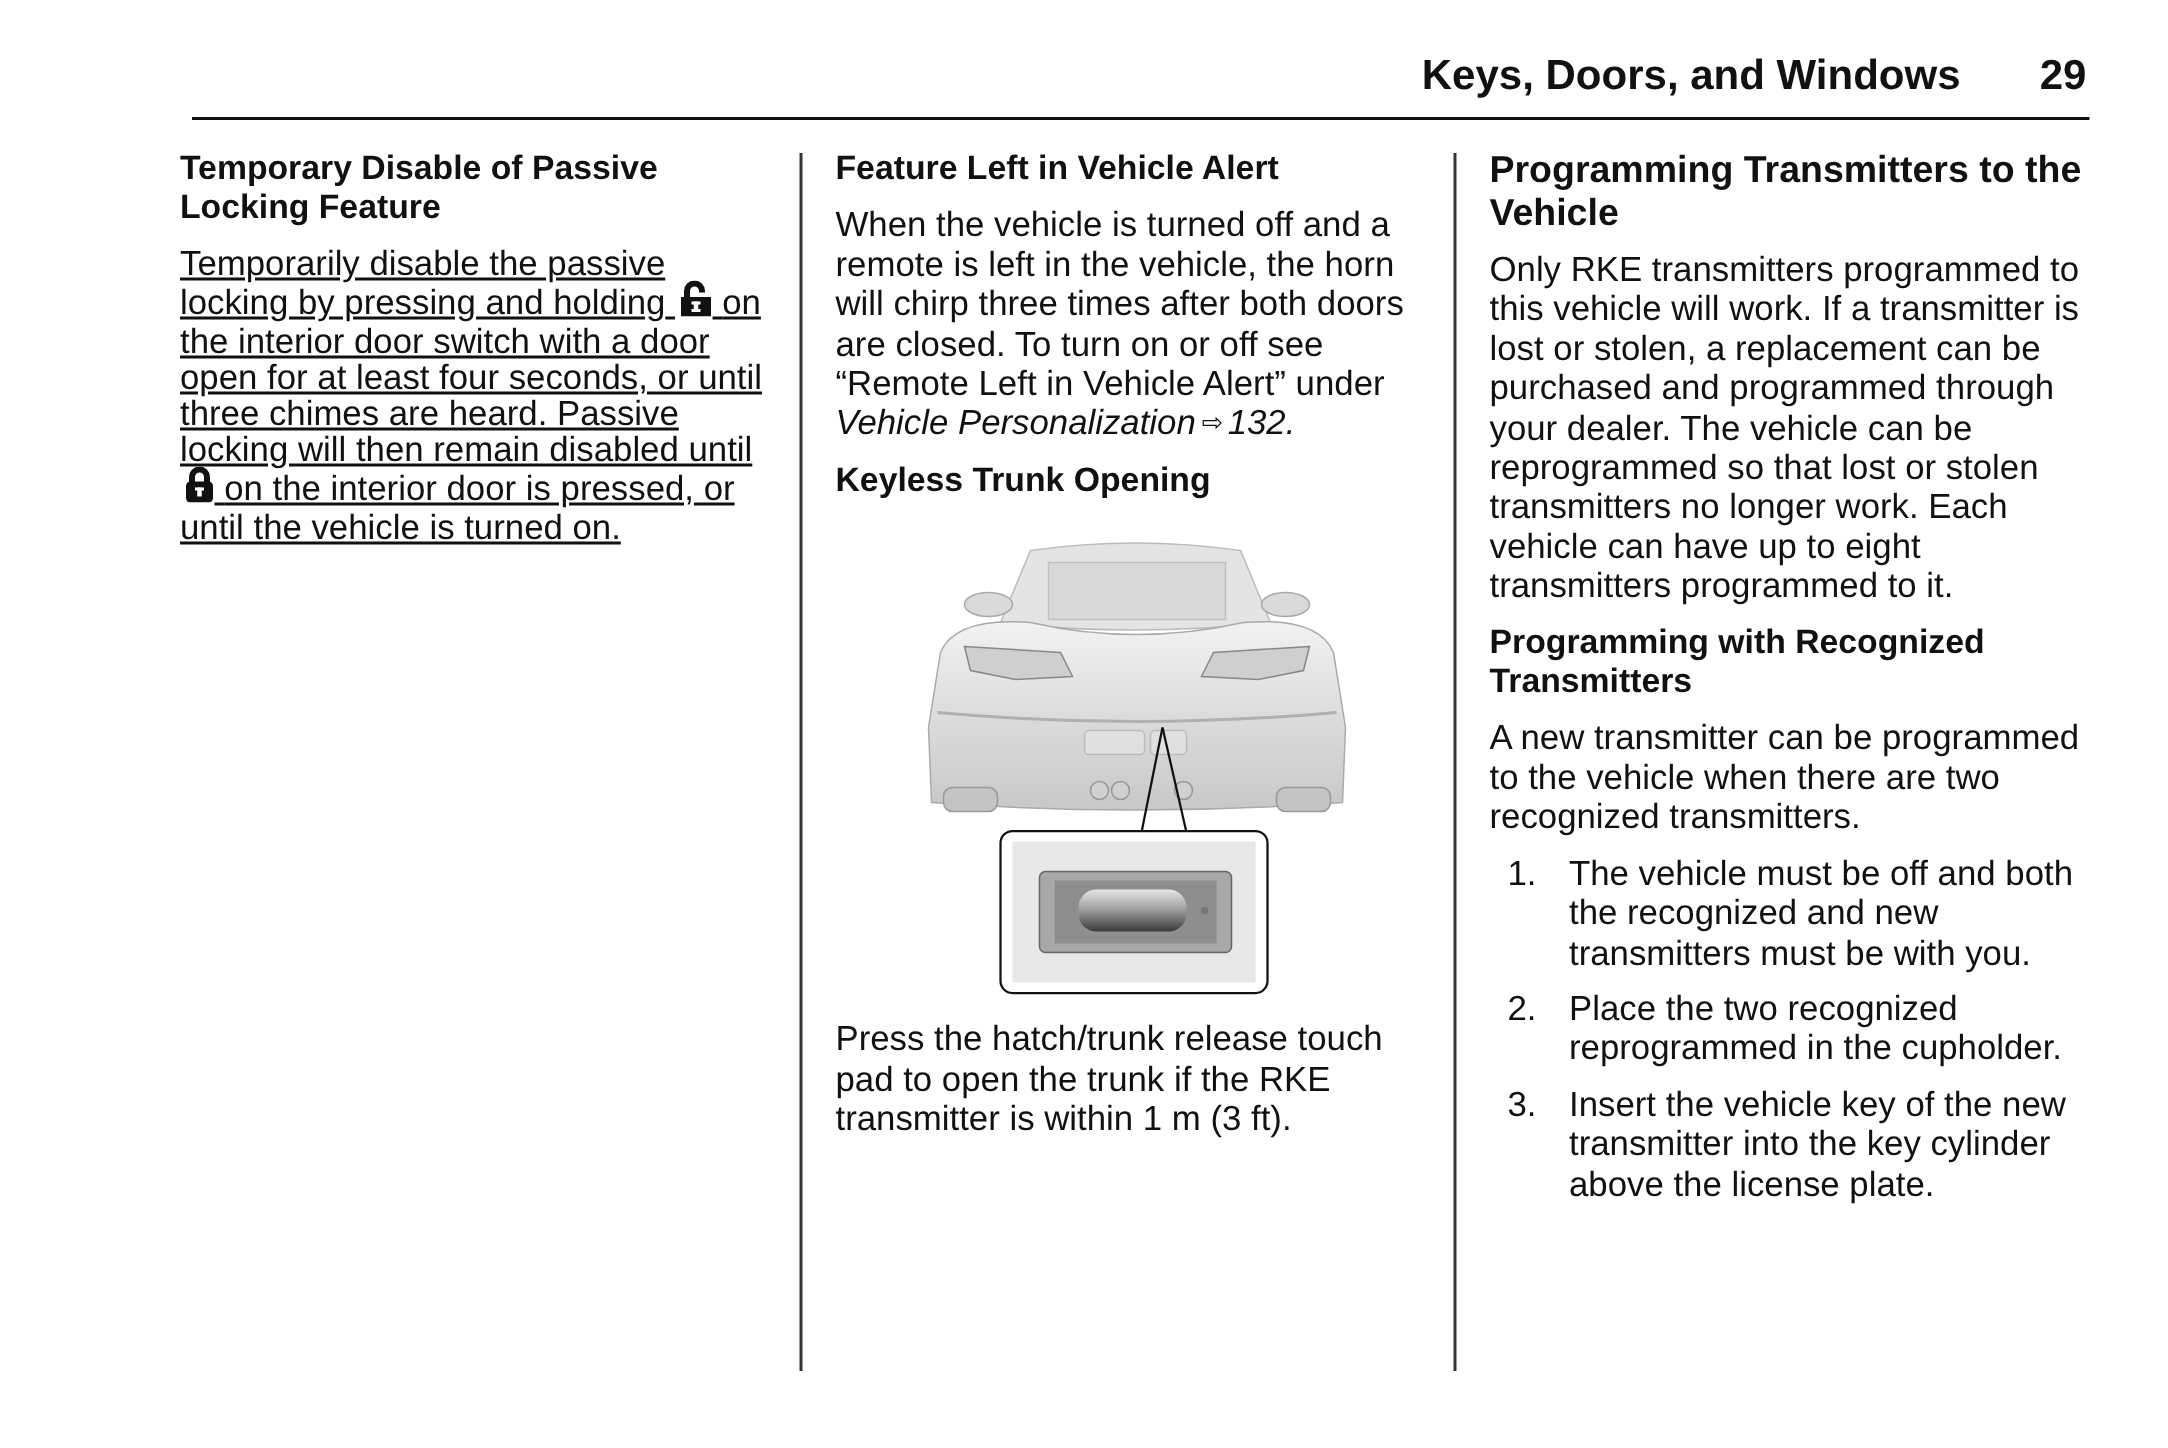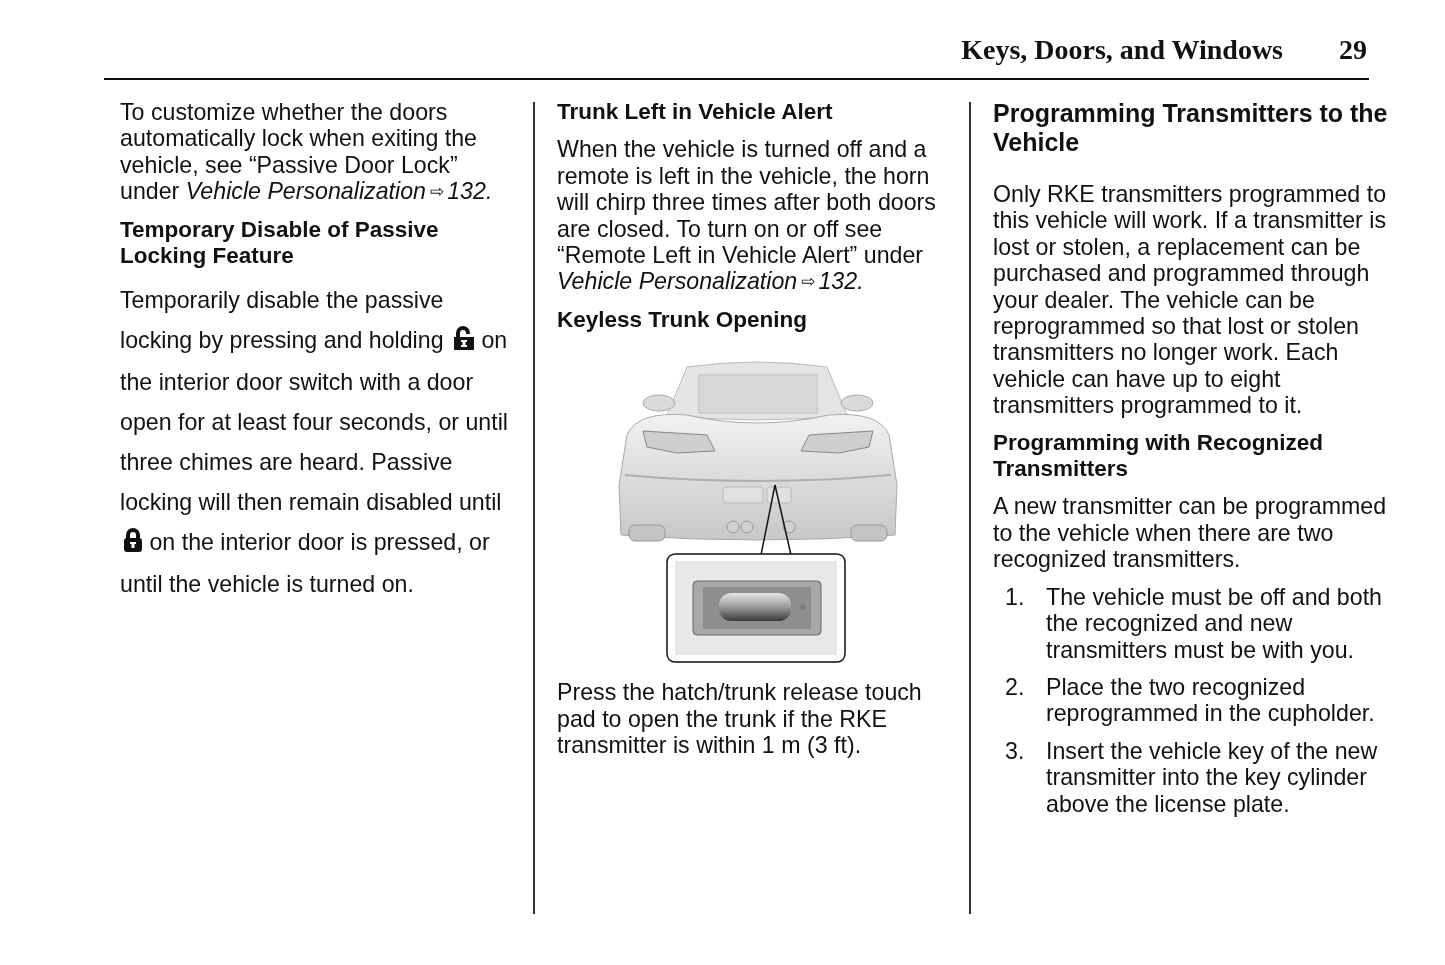--- a/index.html
+++ b/index.html
@@ -1,23 +1,22 @@
 <!DOCTYPE html>
 <html><head>
   <meta charset="utf-8">
   <style>
     html, body { margin: 0; padding: 0; background: #ffffff; }
     body {
       width: 1445px; height: 965px; position: relative; overflow: hidden;
       font-family: "Liberation Sans", sans-serif; color: #111111;
     }
     .header {
-      position: absolute; left: 104px; top: 30px; width: 1265px; height: 48px;
+      position: absolute; left: 128px; top: 30px; width: 1265px; height: 48px;
       border-bottom: 2px solid #111;
-      font-family: Liberation Serif, serif;
     }
     .header-title {
       position: absolute; right: 86px; top: 4px;
       font-weight: bold; font-size: 28px; letter-spacing: 0px;
     }
     .header-page {
       position: absolute; right: 2px; top: 4px;
       font-weight: bold; font-size: 28px;
     }
     .divider {
@@ -25,21 +24,21 @@
     }
     .col {
       position: absolute; top: 99px;
       font-size: 23.2px; line-height: 26.4px;
     }
     .col1 { left: 120px; width: 400px; }
     .col2 { left: 557px; width: 400px; }
     .col3 { left: 993px; width: 400px; }
     p { margin: 0 0 11px 0; }
     .h3 { font-weight: bold; font-size: 22.5px; line-height: 26.4px; margin: 0 0 11px 0; }
-    .h2 { font-weight: bold; font-size: 25px; line-height: 29px; margin: 0 0 24px 0; }
+    .h2 { font-weight: bold; font-size: 25px; line-height: 29px; margin: 0 0 9px 0; }
     .ital { font-style: italic; }
     .xref {
       display: inline-block; font-style: normal; font-size: 17px; vertical-align: 2px;
       margin: 0 3px 0 4px;
     }
     .lock-icon {
       display: inline-block; vertical-align: -2px; margin-left: 3px;
     }
     ol { margin: 0; padding: 0; list-style: none; }
     ol li { position: relative; padding-left: 53px; margin-bottom: 11px; }
@@ -53,25 +52,22 @@
 
 <div class="header">
   <span class="header-title">Keys, Doors, and Windows</span>
   <span class="header-page">29</span>
 </div>
 
 <div class="divider" style="left:533px;"></div>
 <div class="divider" style="left:969px;"></div>
 
 <div class="col col1">
-  <p>
-    <span>To customize whether the doors automatically lock when exiting the vehicle, see “Passive Door Lock” under </span><span class="ital">Vehicle Personalization</span><span class="xref">⇨</span><span class="ital">132</span><span class="ital">.</span>
-  </p>
   <div class="h3">Temporary Disable of Passive Locking Feature</div>
-  <p style="line-height:40px;">
+  <p style="line-height:24px;text-decoration:underline;">
     <span>Temporarily disable the passive locking by pressing and holding</span>
     <span class="lock-icon">
       <svg width="22" height="24" viewBox="0 0 22 24">
           <path d="M3 11 V7 a7 7 0 0 1 14 0 V8 h-4 V7 a3 3 0 0 0 -6 0 V11 Z" fill="#111"></path>
           <rect x="1" y="11" width="20" height="13" fill="#111"></rect>
           <rect x="9.5" y="14" width="3" height="6" fill="#fff"></rect>
           <rect x="8" y="14" width="6" height="2" fill="#fff"></rect>
           <rect x="8" y="19" width="6" height="2" fill="#fff"></rect>
         </svg>
     </span>
@@ -82,21 +78,21 @@
           <rect x="1" y="10" width="18" height="14" rx="3" fill="#111"></rect>
           <rect x="8.5" y="14" width="3" height="6" fill="#fff"></rect>
           <rect x="7" y="14" width="6" height="2" fill="#fff"></rect>
         </svg>
     </span>
     <span>on the interior door is pressed, or until the vehicle is turned on.</span>
   </p>
 </div>
 
 <div class="col col2">
-  <div class="h3">Trunk Left in Vehicle Alert</div>
+  <div class="h3">Feature Left in Vehicle Alert</div>
   <p>
     <span>When the vehicle is turned off and a remote is left in the vehicle, the horn will chirp three times after both doors are closed. To turn on or off see “Remote Left in Vehicle Alert” under </span><span class="ital">Vehicle Personalization</span><span class="xref">⇨</span><span class="ital">132</span><span class="ital">.</span>
   </p>
   <div class="h3">Keyless Trunk Opening</div>
 
   <div class="figure" title="Rear view of vehicle with callout showing hatch/trunk release touch pad">
     <svg width="300" height="310" viewBox="0 0 300 310">
       <defs>
         <linearGradient id="body" x1="0" y1="0" x2="0" y2="1">
           <stop offset="0" stop-color="#f2f2f2"></stop>

